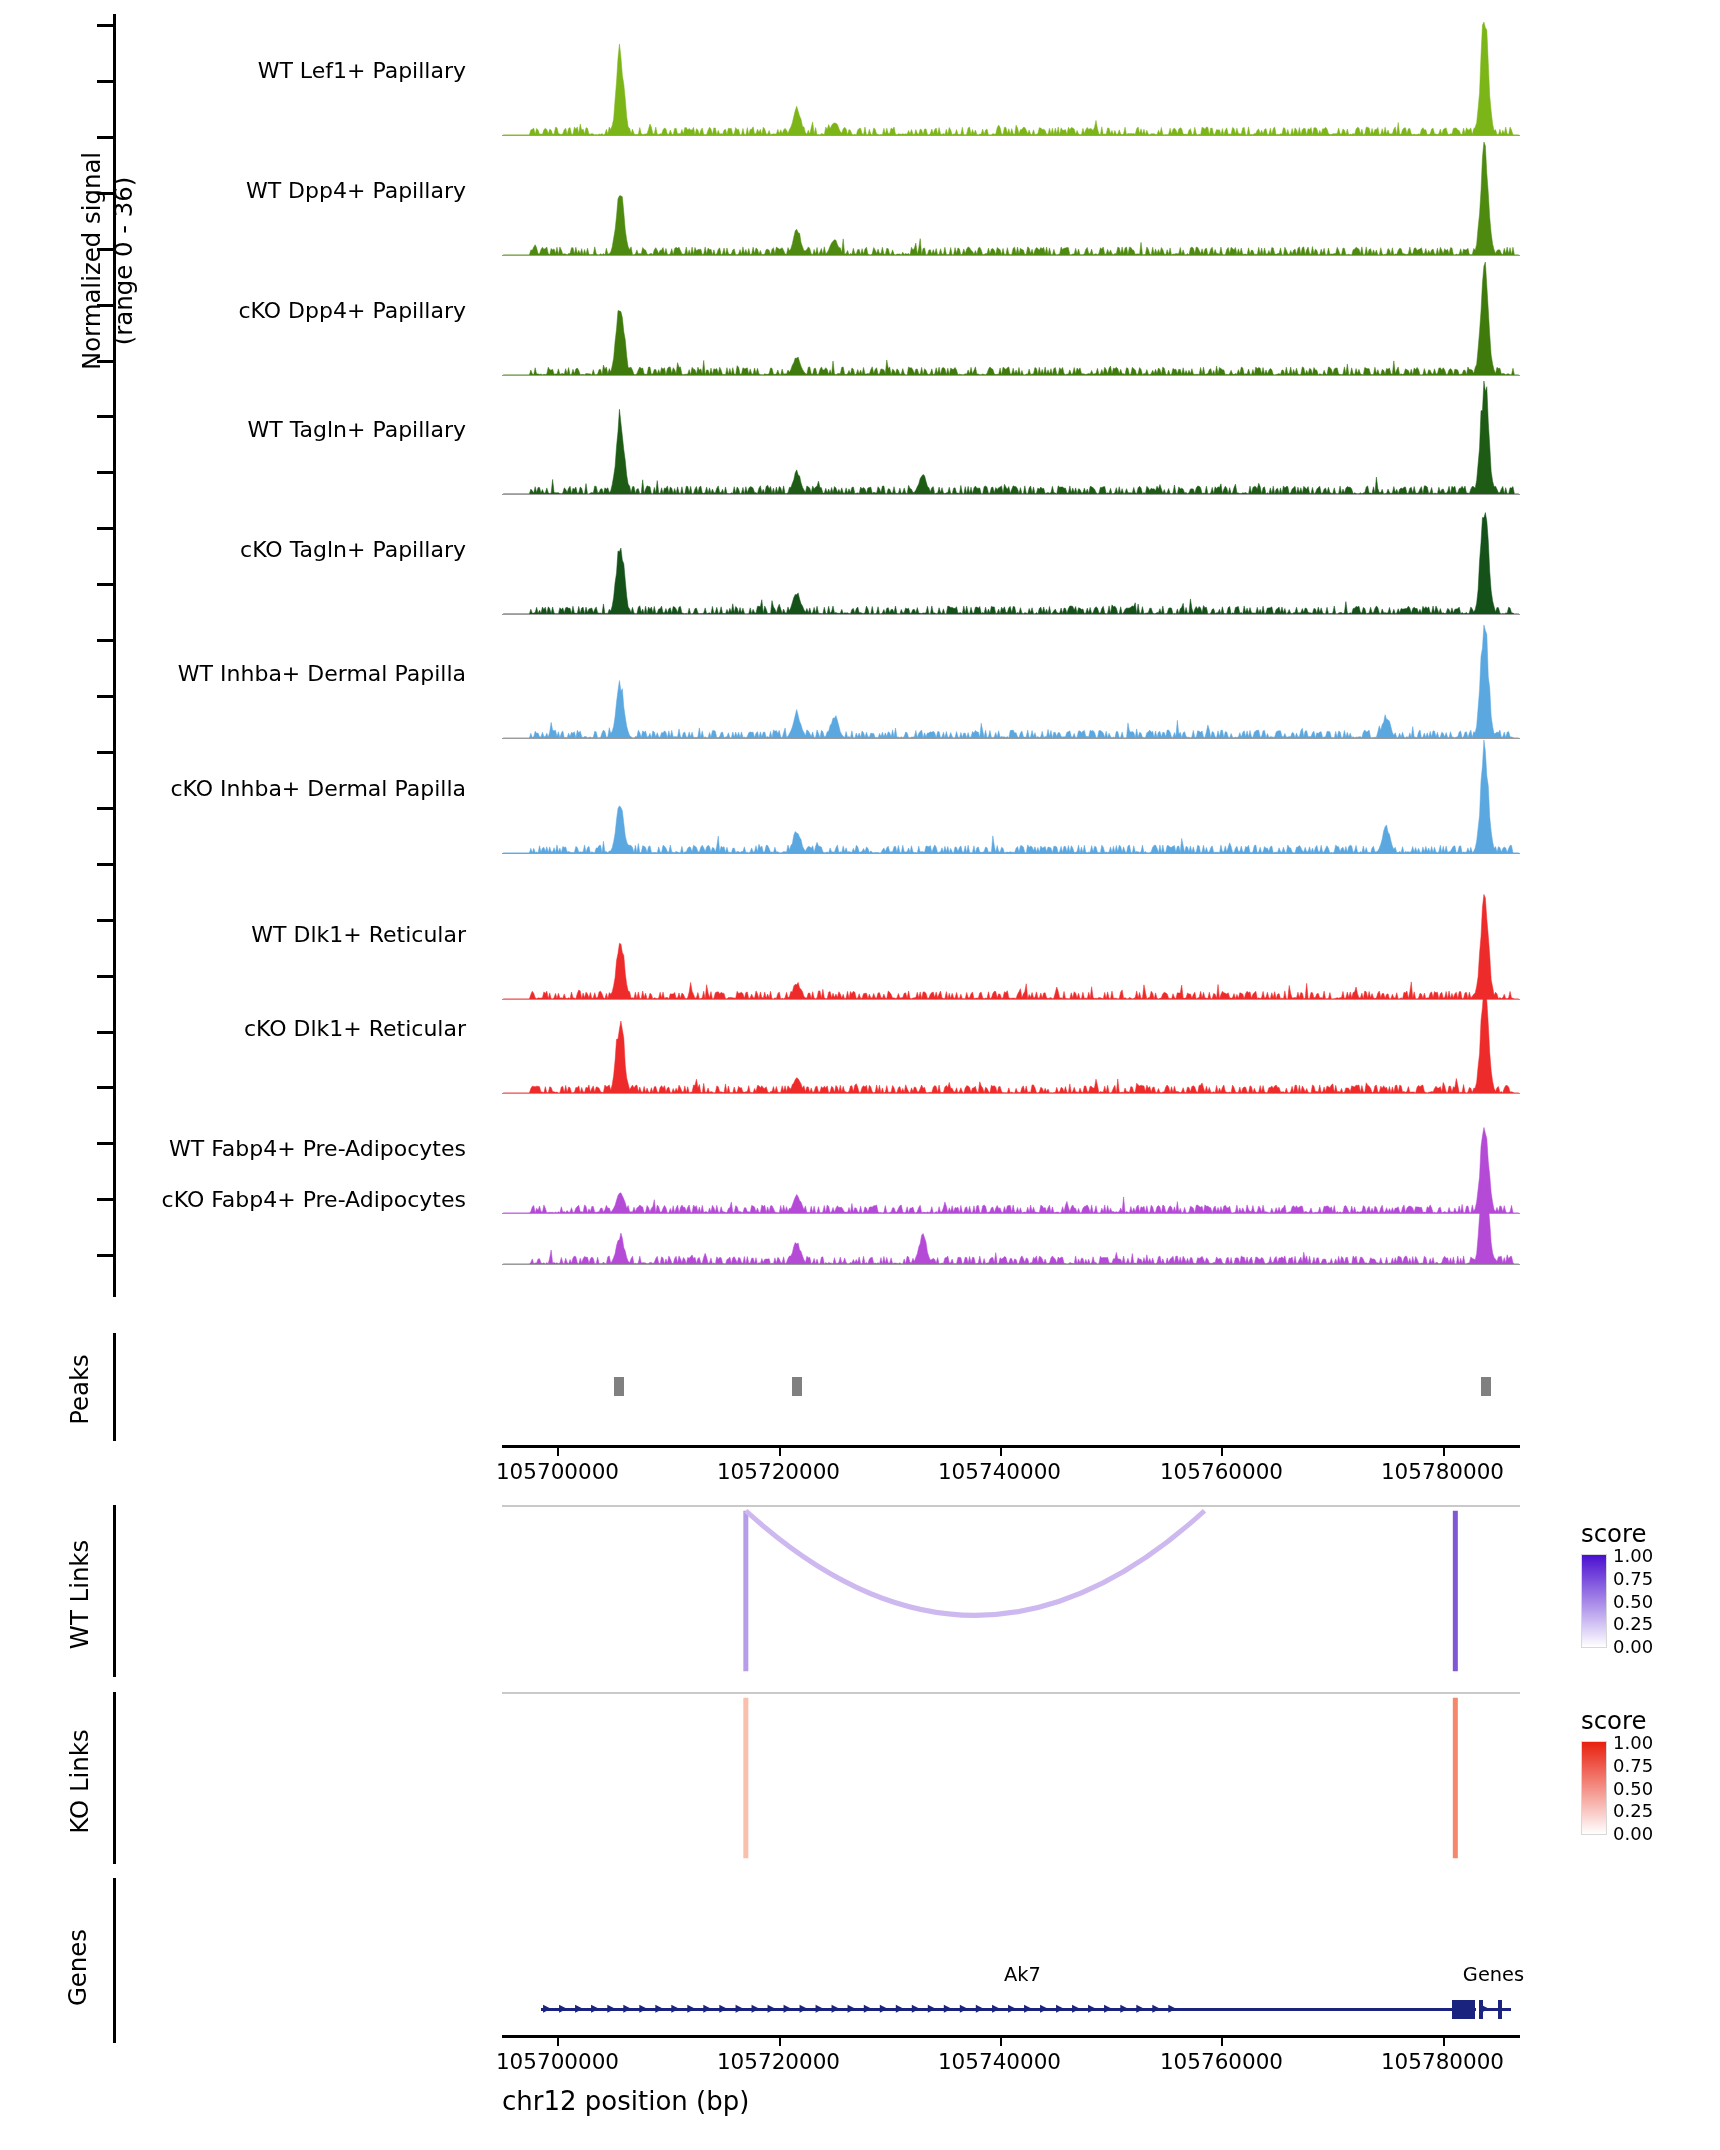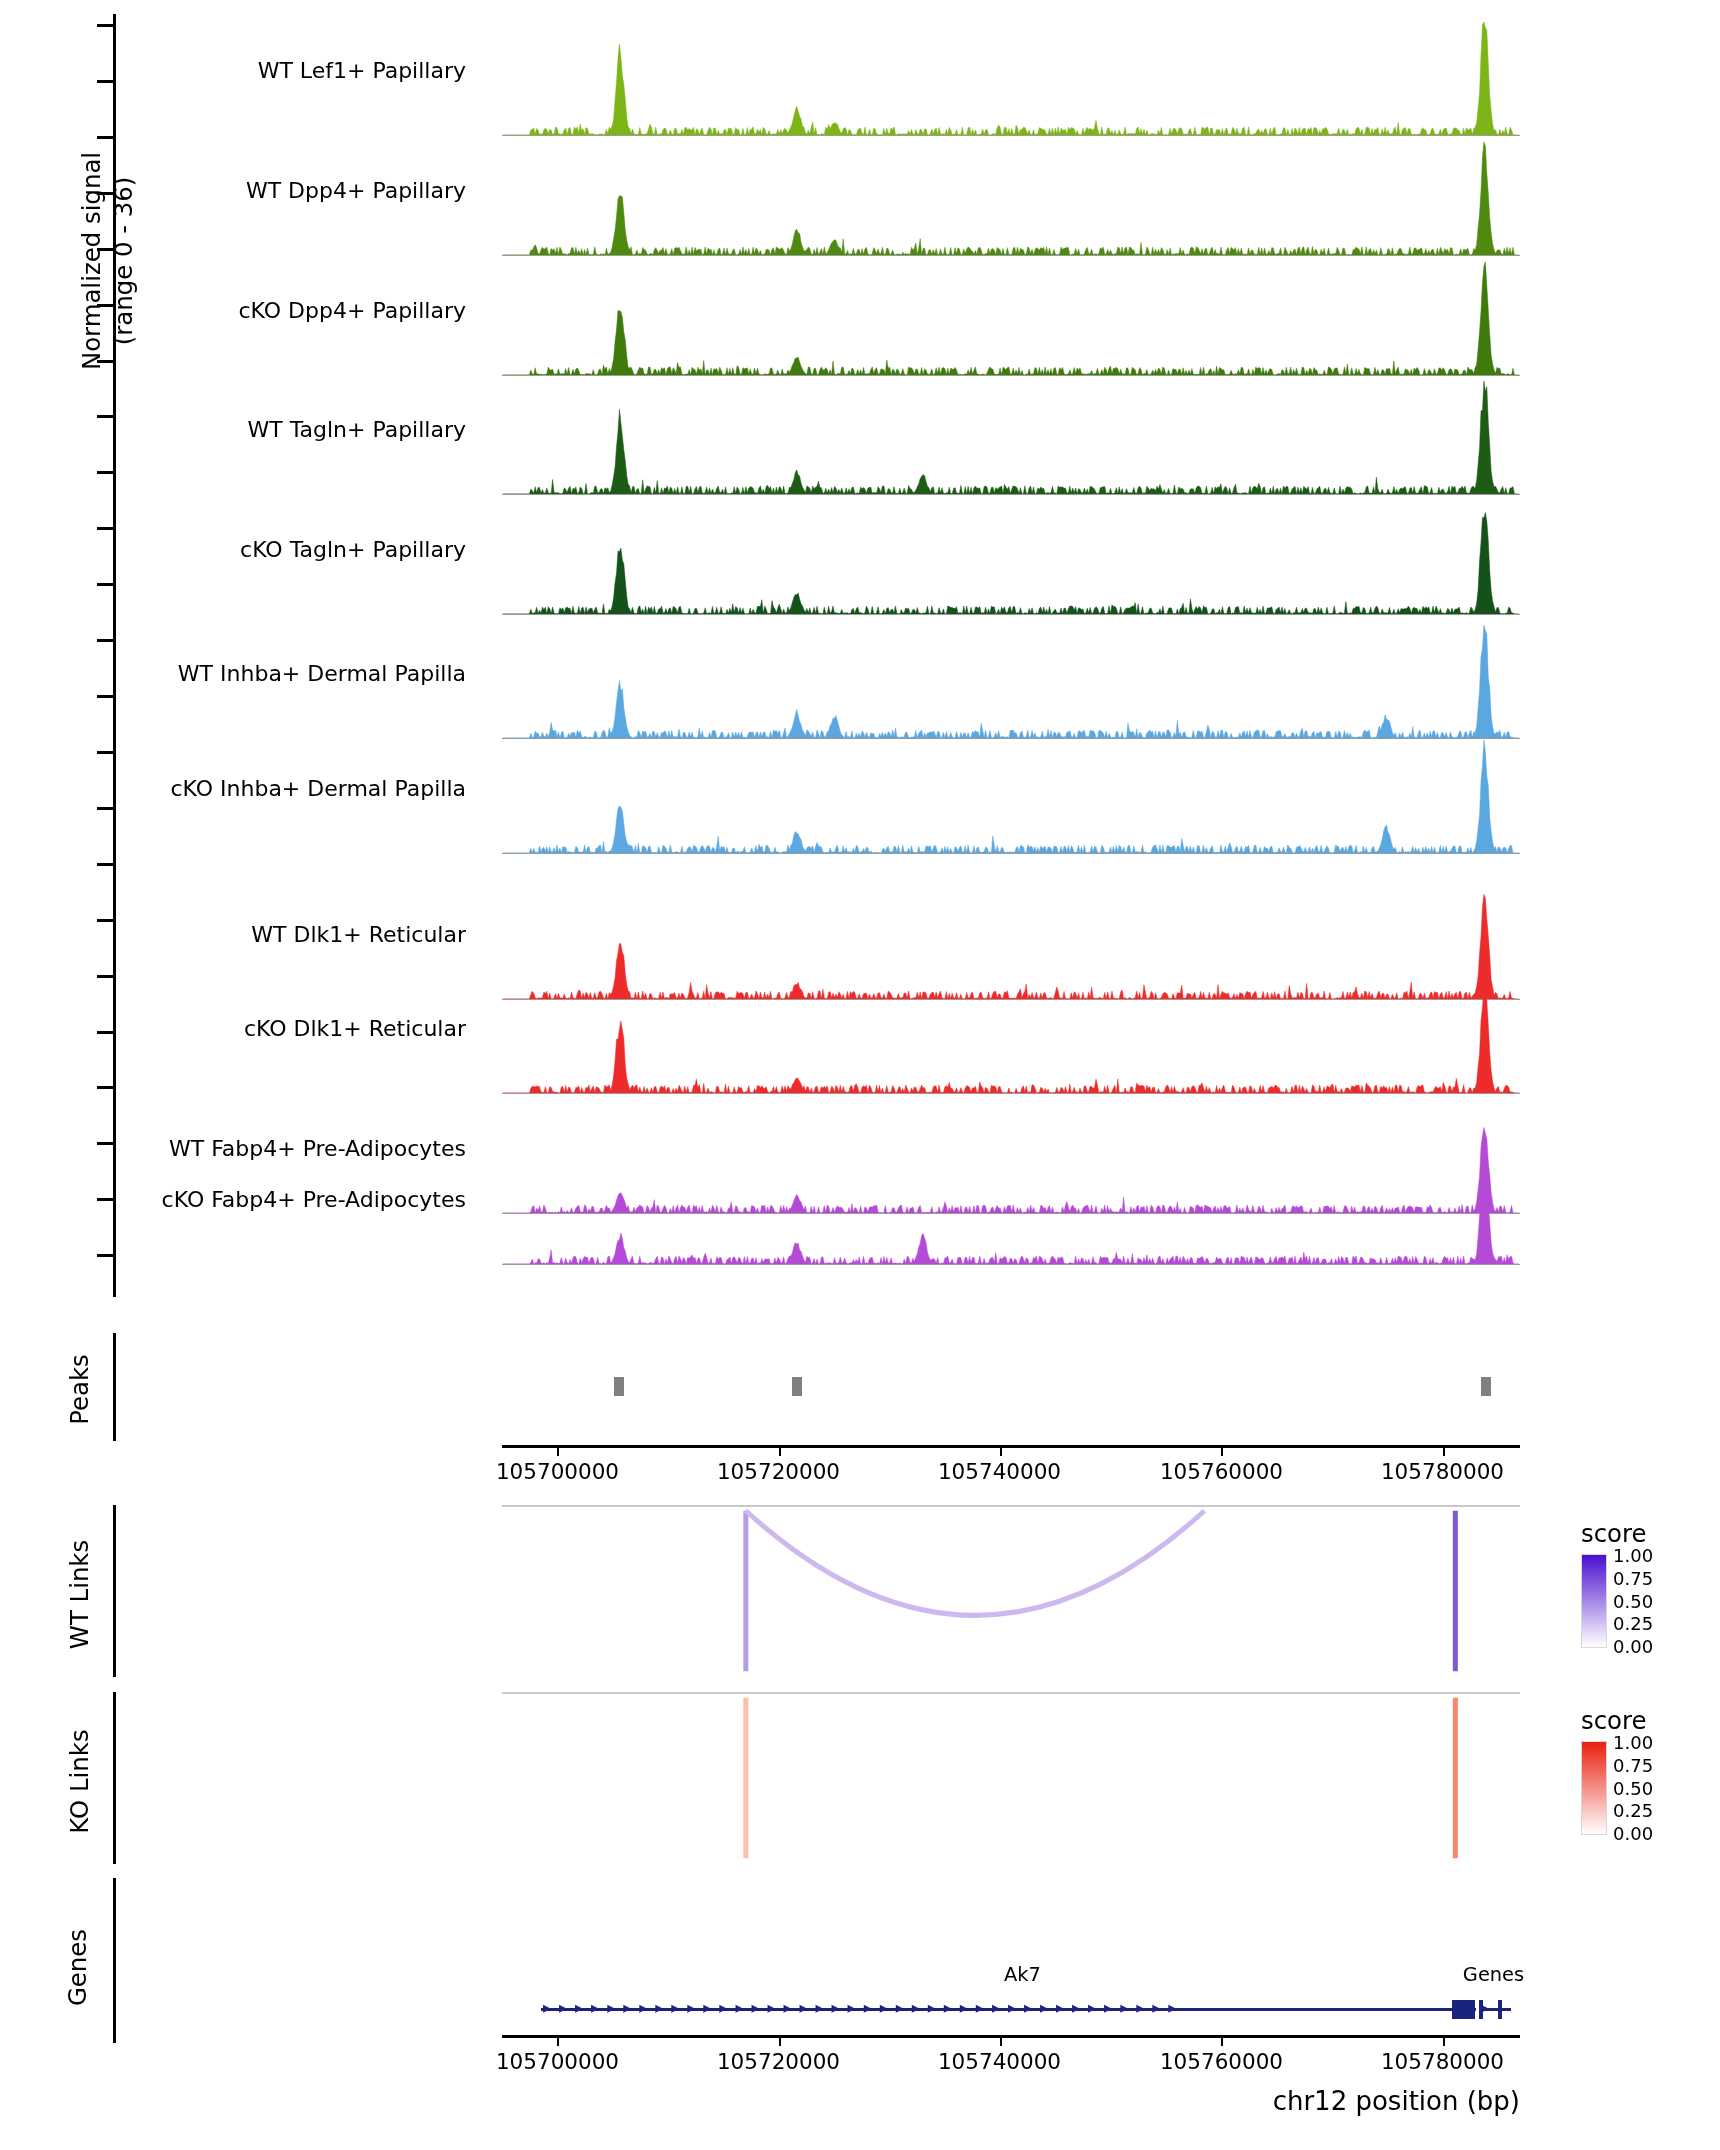--- a/index.html
+++ b/index.html
@@ -103,21 +103,21 @@
   }
   .axis-ticklabel {
     position: absolute;
     font-size: 21.5px;
     text-align: center;
     width: 215px;
   }
   .xlabel {
     position: absolute;
     font-size: 26px;
-    text-align: right;
+    text-align: left;
     width: 1018px;
     left: 502px;
   }
 
   
   .peak-box {
     position: absolute;
     background: #808080;
     height: 18.6px;
   }

